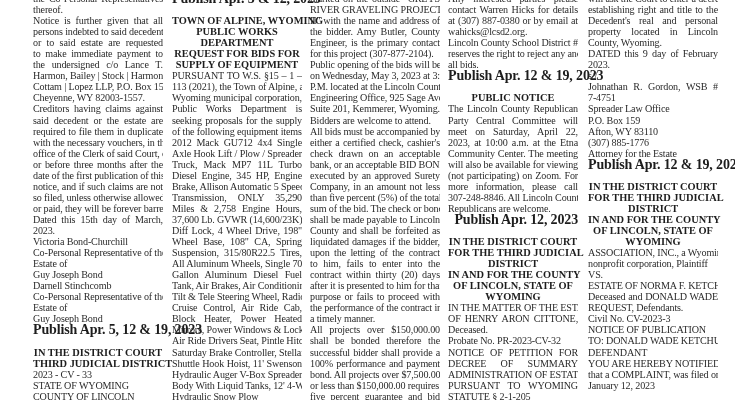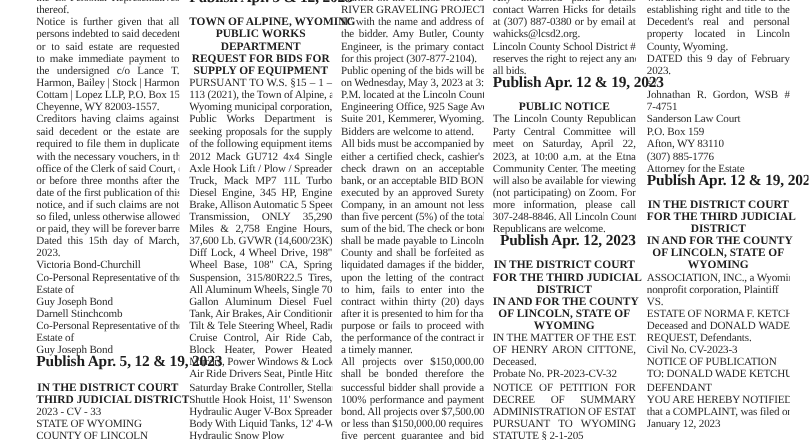--- a/index.html
+++ b/index.html
@@ -201,21 +201,21 @@
       <span class="l">will ask the Court to enter a decree</span>
       <span class="l">establishing right and title to the</span>
       <span class="l">Decedent's real and personal</span>
       <span class="l">property located in Lincoln</span>
       <span class="ll">County, Wyoming.</span>
       <span class="l">DATED this 9 day of February</span>
       <span class="ll">2023.</span>
       <span class="ll">s//</span>
       <span class="l">Johnathan R. Gordon, WSB #</span>
       <span class="ll">7-4751</span>
-      <span class="ll">Sanderson Law Court</span>
+      <span class="ll">Spreader Law Office</span>
       <span class="ll">P.O. Box 159</span>
       <span class="ll">Afton, WY 83110</span>
       <span class="ll">(307) 885-1776</span>
       <span class="ll">Attorney for the Estate</span>
       <span class="pub">Publish Apr. 12 &amp; 19, 2023</span>
       <span class="gap"></span>
       <span class="head">IN THE DISTRICT COURT</span>
       <span class="head">FOR THE THIRD JUDICIAL</span>
       <span class="head">DISTRICT</span>
       <span class="head">IN AND FOR THE COUNTY</span>

